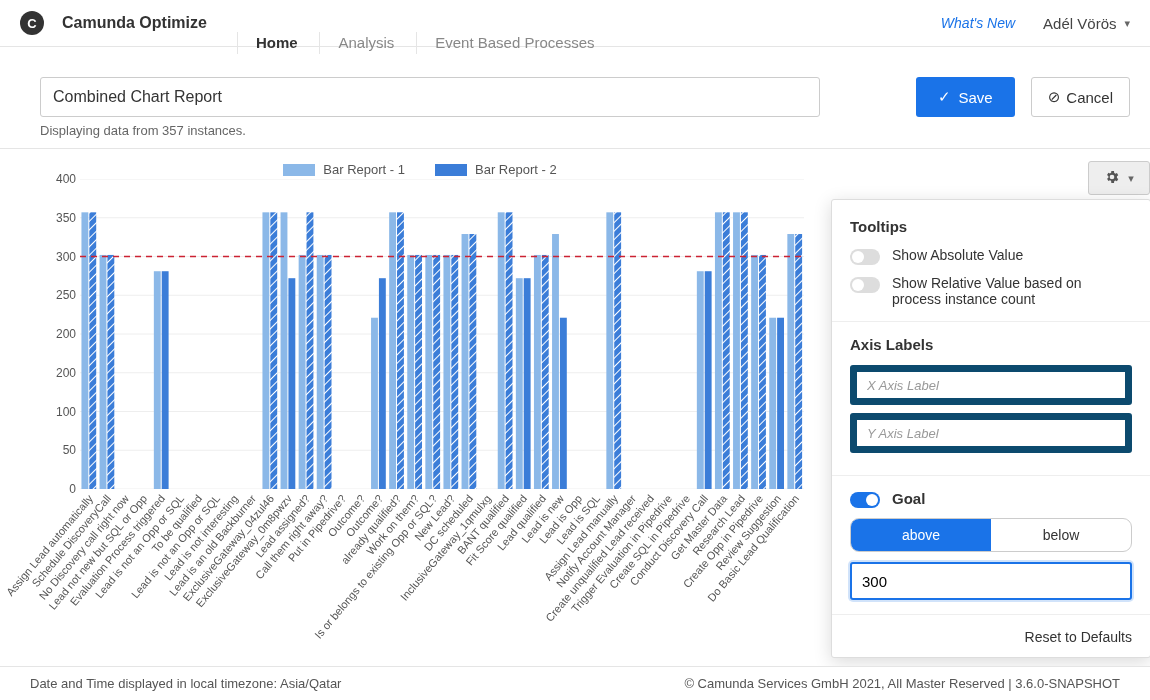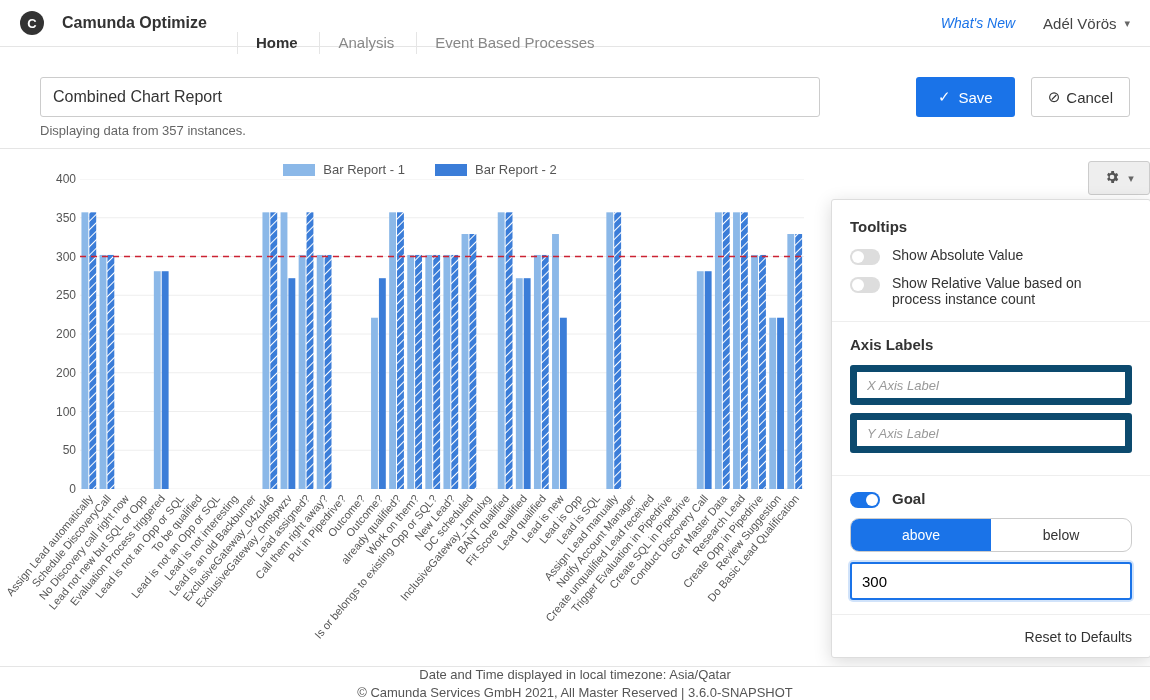--- a/index.html
+++ b/index.html
@@ -48,21 +48,21 @@
   .toggle.on::after { left: 16px; }
   .panel hr { border: none; border-top: 1px solid #eee; margin: 14px -18px; }
   .txt { width: 100%; height: 40px; border:7px solid #0c4a6e; border-radius:3px; padding:0 10px; font-size:13px; color:#333; margin-bottom:8px; font-style: italic; }
   .txt::placeholder { color:#999; }
   .seg { display:flex; width:100%; border:1px solid #ccc; border-radius:9px; overflow:hidden; margin: 8px 0 10px; }
   .seg div { flex:1; text-align:center; padding:8px 0; font-size:14px; cursor:pointer; }
   .seg .active { background:#1a73e8; color:#fff; }
   .goal-input { width:100%; height:38px; border:2px solid #1a73e8; border-radius:3px; padding:0 10px; font-size:15px; outline:none; box-shadow: 0 0 0 2px rgba(26,115,232,.2); }
   .reset { text-align:right; color:#333; font-size:14px; margin-top:4px; cursor:pointer; }
 
-  .footer { position:absolute; bottom:0; left:0; right:0; height:34px; border-top:1px solid #e5e5e5; display:flex; align-items:center; padding:0 30px; font-size:13px; color:#555; justify-content: space-between; background:#fff;flex-direction:column; }
+  .footer { position:absolute; bottom:0; left:0; right:0; height:34px; border-top:1px solid #e5e5e5; display:flex; align-items:center; padding:0 30px; font-size:13px; color:#555; justify-content: space-between; background:#fff; }
   .right-col { width: 330px; position: relative; padding: 10px 18px 0 0; }
 </style>
 </head>
 <body>
 
 <div class="topbar">
   <div class="logo">C</div>
   <div class="brand">Camunda Optimize</div>
   <div class="nav">
     <a href="#" class="active">Home</a>

